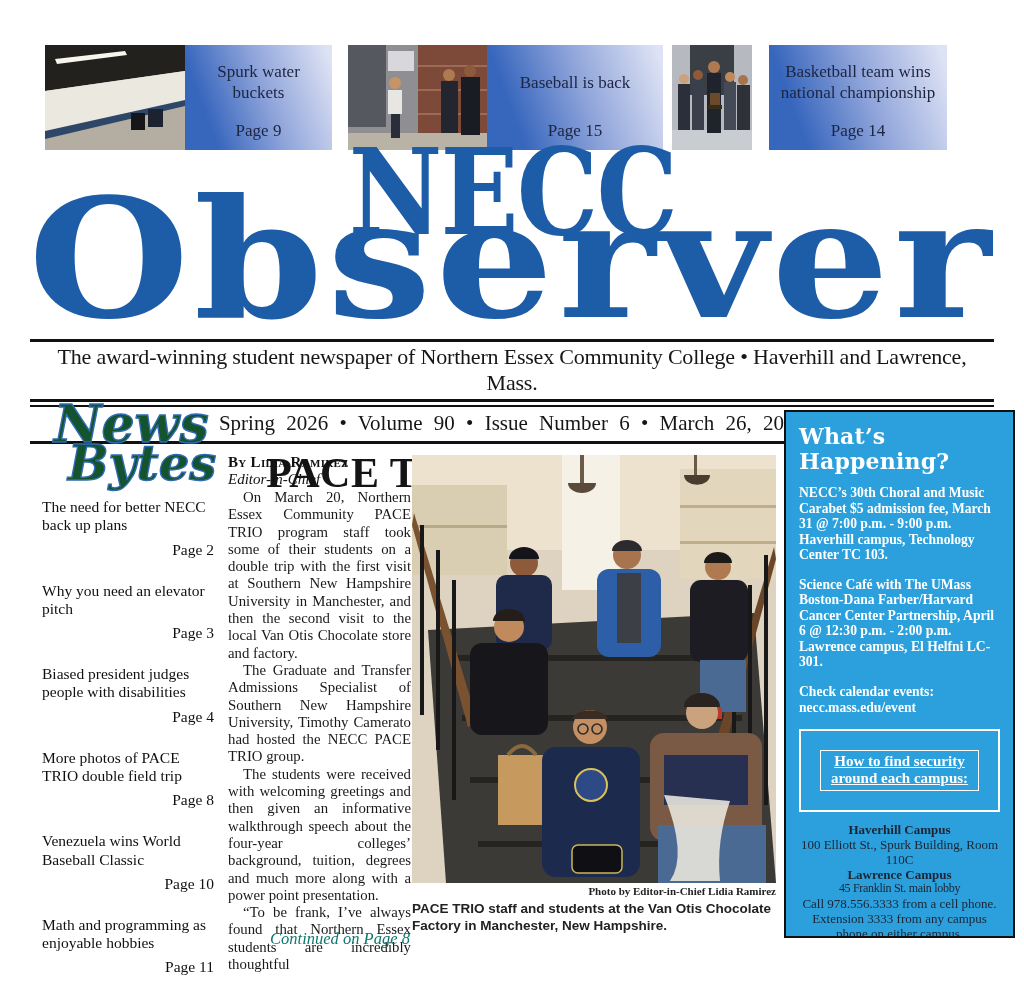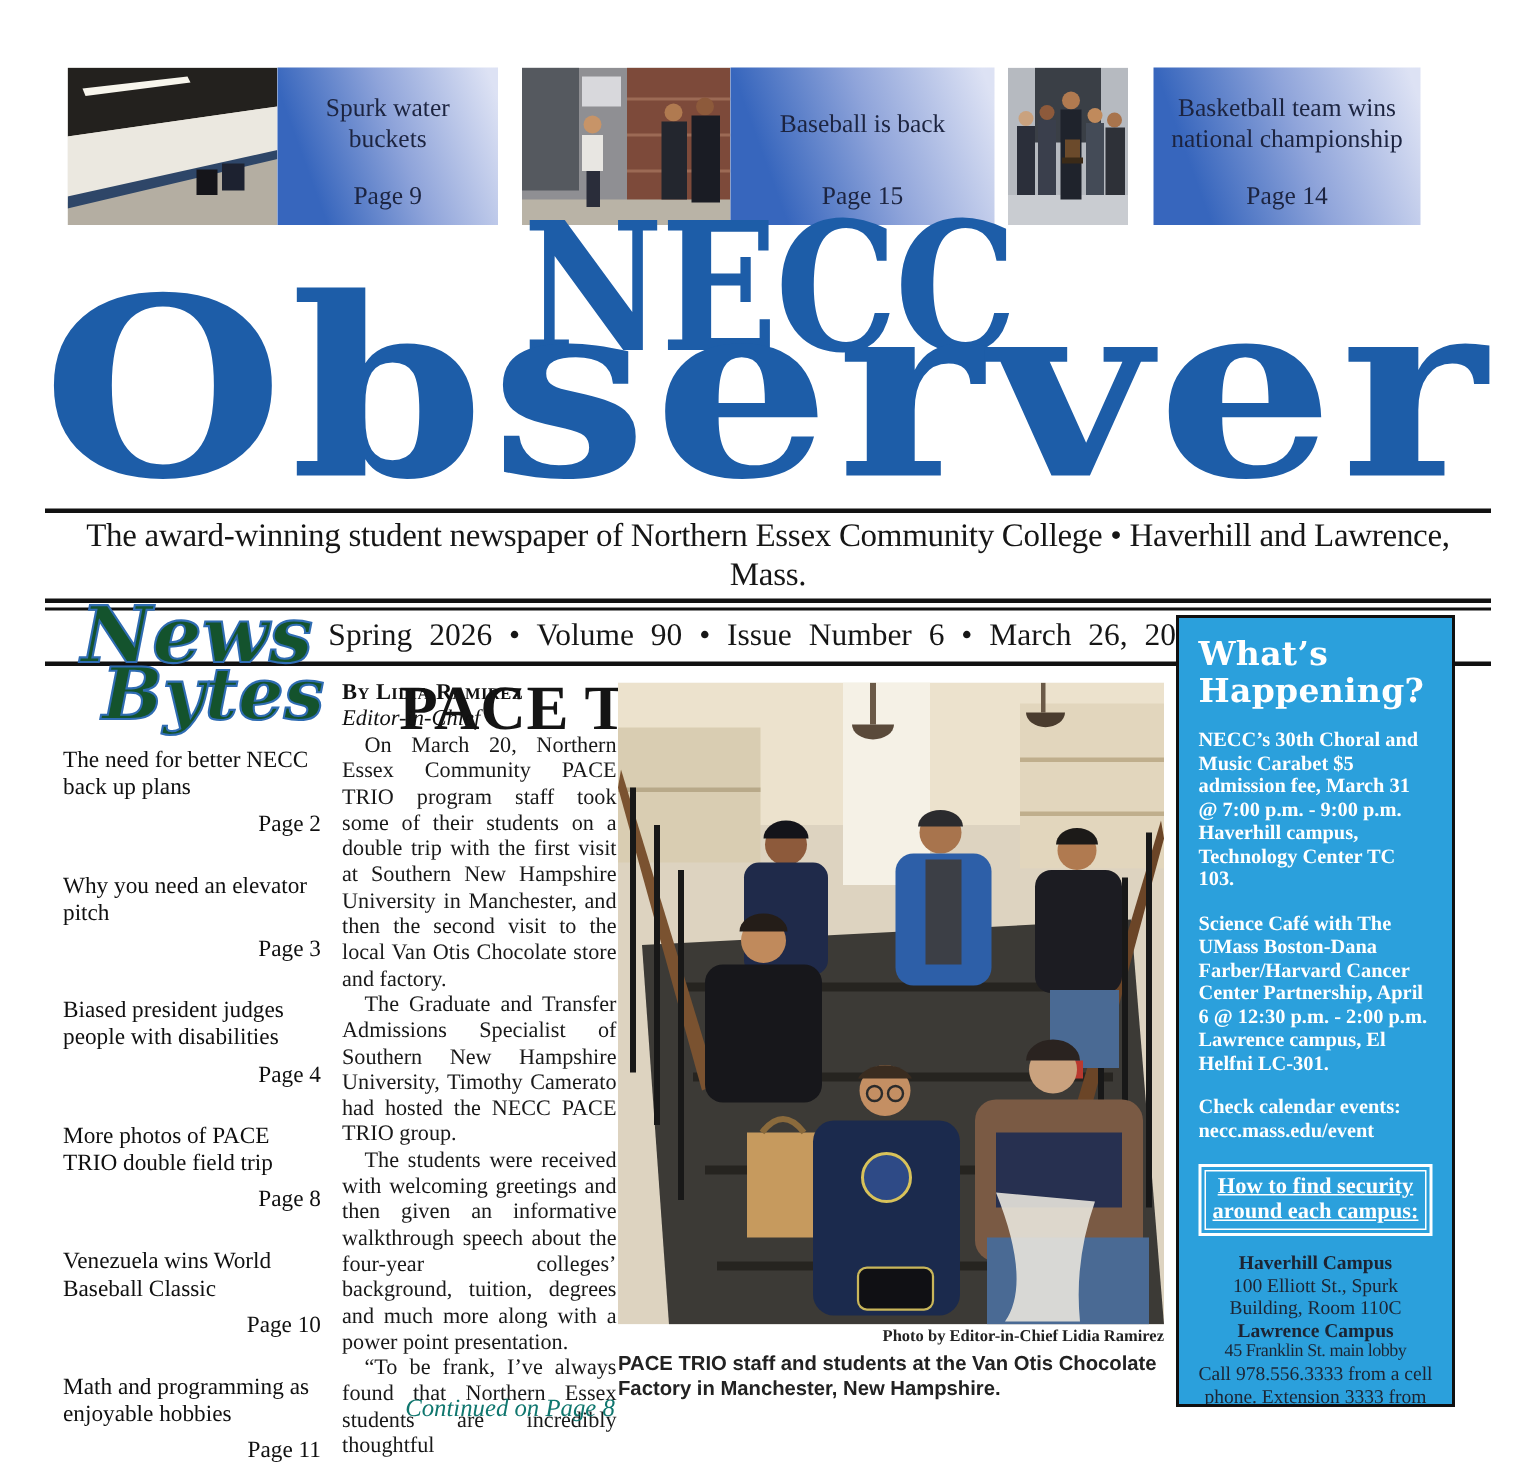--- a/index.html
+++ b/index.html
@@ -59,28 +59,28 @@
       font-style:italic;font-size:16.5px;color:#0f766e;}
 
   .article-photo{position:absolute;top:455px;left:412px;width:364px;height:428px;overflow:hidden;}
   .photo-credit{position:absolute;top:885px;left:412px;width:364px;text-align:right;
       font-weight:bold;font-size:11px;color:#222;}
   .caption{position:absolute;top:901px;left:412px;width:364px;
       font-family:"Liberation Sans",sans-serif;font-weight:bold;font-size:13.5px;
       line-height:1.25;color:#222;}
 
   
-  .happening{position:absolute;top:410px;left:784px;width:186px;height:528px;
+  .happening{position:absolute;top:410px;left:784px;width:231px;height:528px;
       background:#2ba0dc;border:2px solid #101010;box-sizing:border-box;
       padding:10px 13px;color:#ffffff;font-weight:bold;overflow:hidden;}
   .wh-title{font-family:"DejaVu Serif",serif;font-size:22px;line-height:1.12;
       margin:2px 0 12px 0;letter-spacing:0.2px;}
   .wh-event{font-size:13.6px;line-height:1.14;margin:0 0 14px 0;}
   .wh-cal{font-size:13.6px;line-height:1.2;margin:0 0 13px 0;}
-  .security-outer{border:2px solid #ffffff;padding:2px;margin:2px 0 10px 0;}
+  .security-outer{border:2px solid #ffffff;padding:19px;margin:2px 0 10px 0;}
   .security-inner{border:1px solid #ffffff;padding:2px 3px;text-align:center;}
   .security-text{font-size:15px;text-decoration:underline;line-height:1.15;display:block;}
   .campus-info{font-weight:normal;color:#1c2433;text-align:center;font-size:13px;line-height:1.16;}
   .campus-name{font-weight:bold;}
   .campus-addr-small{font-size:12px;letter-spacing:-0.3px;}
 </style>
 </head>
 <body>
 
 <div id="page">

